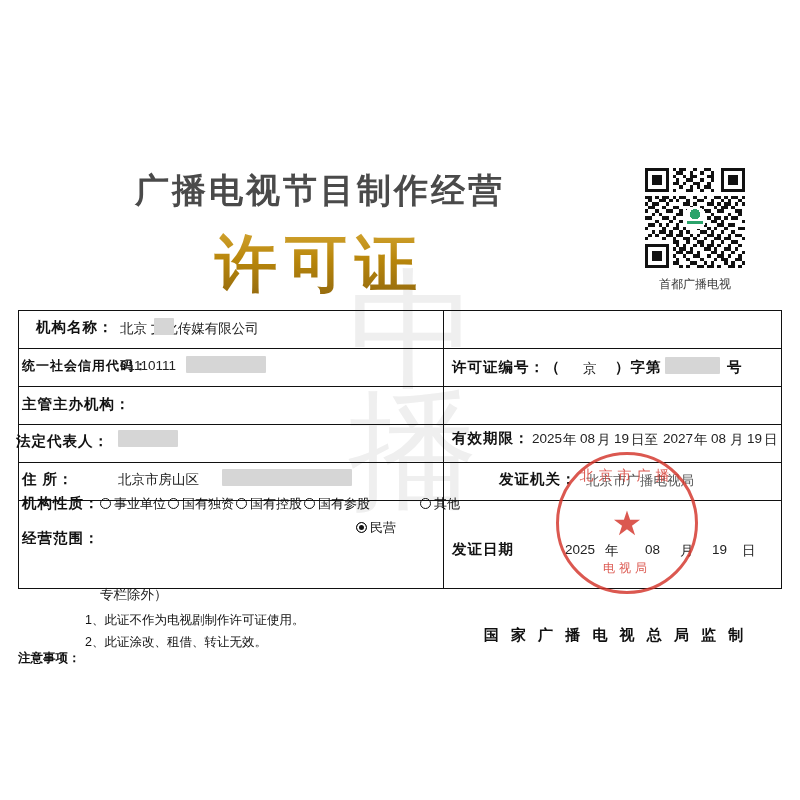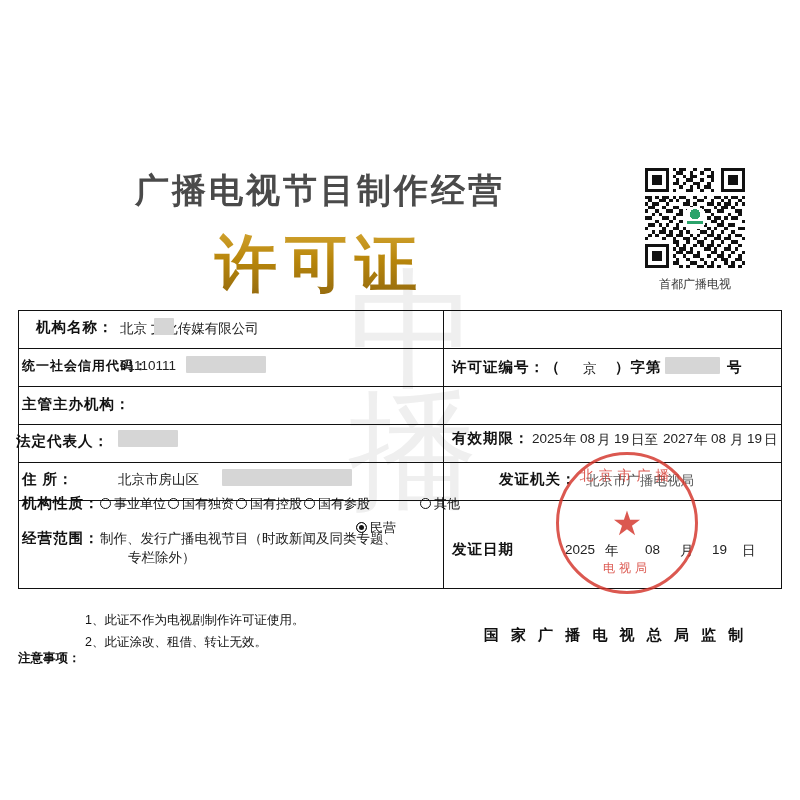--- a/index.html
+++ b/index.html
@@ -505,22 +505,21 @@
     <span class="radio-dot"></span><span>国有参股</span>
   </div>
   <div class="radio-item" style="left:356px;top:495px;margin-top:24px;">
     <span class="radio-dot checked"></span><span>民营</span>
   </div>
   <div class="radio-item" style="left:420px;top:495px;">
     <span class="radio-dot"></span><span>其他</span>
   </div>
 
   <div class="cell-label" style="left:22px;top:529px;">经营范围：</div>
-  <div class="cell-value" style="left:100px;top:530px;">制作、发行广播电视节目（时政新闻及同类专题、</div>
-  <div class="cell-value" style="left:100px;top:549px;margin-left:28px;">专栏除外）</div>
+  <div class="cell-value" style="left:100px;top:586px;">专栏除外）</div>
 
   <div class="right-label" style="left:452px;top:358px;">许可证编号：（</div>
   <div class="right-value" style="left:583px;top:360px;">京</div>
   <div class="right-label" style="left:615px;top:358px;">）字第</div>
   <div class="redact" style="left:665px;top:357px;width:55px;height:17px;"></div>
   <div class="right-label" style="left:727px;top:358px;">号</div>
 
   <div class="right-label" style="left:452px;top:429px;">有效期限：</div>
   <div class="right-value" style="left:532px;top:431px;">2025</div>
   <div class="right-value" style="left:563px;top:431px;">年</div>

